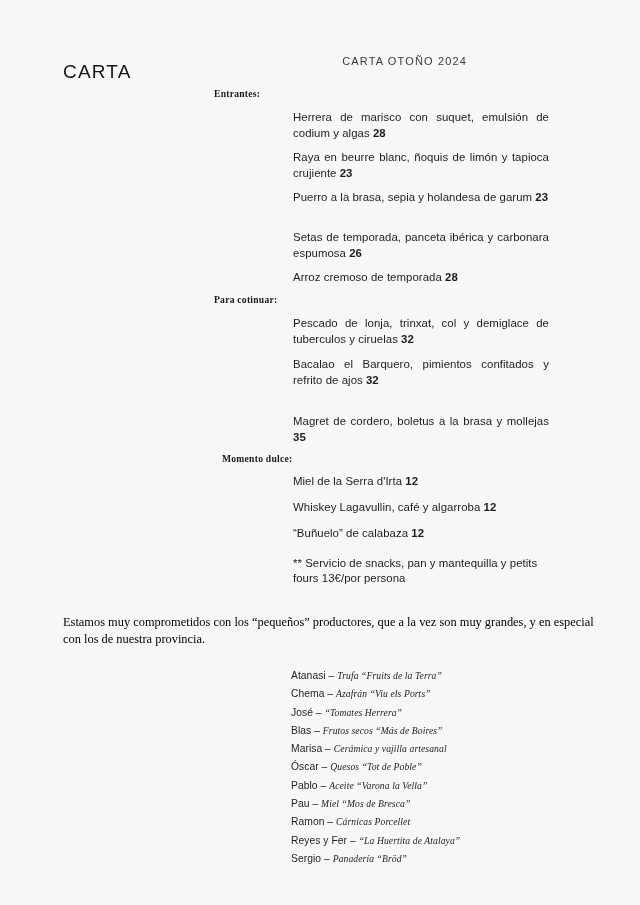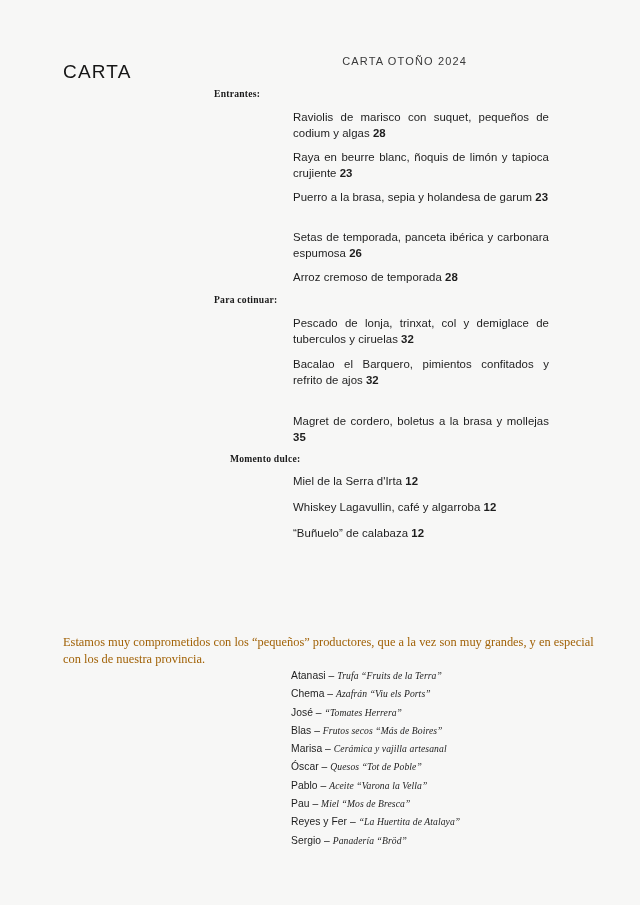--- a/index.html
+++ b/index.html
@@ -89,26 +89,26 @@
     line-height: 15.2px;
     color: #1d1d1d;
     text-align: left;
     letter-spacing: 0.05px;
   }
 
   
   .intro {
     position: absolute;
     left: 63px;
-    top: 634px;
+    top: 614px;
     width: 533px;
     font-family: "Liberation Serif", serif;
     font-size: 12.4px;
     line-height: 16.5px;
-    color: #a16207;
+    color: #000000;
   }
 
   .producers {
     position: absolute;
     left: 291px;
     top: 665px;
     width: 300px;
   }
   .producer-row {
     height: 18.3px;
@@ -134,54 +134,56 @@
 
 <div class="page">
 
   <div class="header-title">CARTA</div>
   <div class="header-edition">CARTA OTOÑO 2024</div>
 
   <div class="menu" id="menu-root">
       <div class="section" style="position: absolute; top: 0px; left: 0px; width: 640px;">
         <div class="section-label" style="position: absolute; top: 0px; left: 214px; margin-left: 0px; text-align: center;">Entrantes:</div>
         <div class="items" style="position: absolute; top: 22px; left: 293px; margin-left: 0px;">
-          <div class="item" style="position: absolute; top: 0px; width: 256px; text-align: justify;"><span>Raviolis de marisco con suquet, pequeños de codium y algas</span><b> 28</b></div>
+          <div class="item" style="position: absolute; top: 0px; width: 256px; text-align: justify;"><span>Herrera de marisco con suquet, emulsión de codium y algas</span><b> 28</b></div>
           <div class="item" style="position: absolute; top: 40px; width: 256px; text-align: justify;"><span>Raya en beurre blanc, ñoquis de limón y tapioca crujiente </span><b> 23</b></div>
           <div class="item" style="position: absolute; top: 80px; width: 256px; text-align: justify;"><span>Puerro a la brasa, sepia y holandesa de garum</span><b> 23</b></div>
           <div class="item" style="position: absolute; top: 120px; width: 256px; text-align: justify;"><span>Setas de temporada, panceta ibérica y carbonara espumosa </span><b> 26</b></div>
           <div class="item" style="position: absolute; top: 160px; width: 256px; text-align: left;"><span>Arroz cremoso de temporada</span><b> 28</b></div>
         </div>
       </div>
       <div class="section" style="position: absolute; top: 0px; left: 0px; width: 640px;">
         <div class="section-label" style="position: absolute; top: 206px; left: 214px; margin-left: 0px;">Para cotinuar:</div>
         <div class="items" style="position: absolute; top: 228px; left: 293px; margin-left: 0px;">
           <div class="item" style="position: absolute; top: 0px; width: 256px; text-align: justify;"><span>Pescado de lonja, trinxat, col y demiglace de tuberculos y ciruelas </span><b> 32</b></div>
           <div class="item" style="position: absolute; top: 41px; width: 256px; text-align: justify;"><span>Bacalao el Barquero, pimientos confitados y refrito de ajos </span><b> 32</b></div>
           <div class="item" style="position: absolute; top: 98px; width: 256px; text-align: justify;"><span>Magret de cordero, boletus a la brasa y mollejas </span><b> 35</b></div>
         </div>
       </div>
       <div class="section" style="position: absolute; top: 0px; left: 0px; width: 640px;">
-        <div class="section-label" style="position: absolute; top: 365px; left: 214px; margin-left: 16px;">Momento dulce:</div>
+        <div class="section-label" style="position: absolute; top: 365px; left: 214px; margin-left: 8px;">Momento dulce:</div>
         <div class="items" style="position: absolute; top: 386px; left: 293px; margin-left: 0px;">
           <div class="item" style="position: absolute; top: 0px; width: 256px; text-align: left;"><span>Miel de la Serra d'Irta</span><b> 12</b></div>
           <div class="item" style="position: absolute; top: 26px; width: 256px; text-align: left;"><span>Whiskey Lagavullin, café y algarroba</span><b> 12</b></div>
           <div class="item" style="position: absolute; top: 52px; width: 256px; text-align: left;"><span>“Buñuelo” de calabaza </span><b> 12</b></div>
         </div>
       </div>
     </div>
 
+  <div class="note" id="service-note" style="position: absolute; left: 293px; top: 556px; margin-left: 0px;">** Servicio de snacks, pan y mantequilla y petits fours  13€/por persona</div>
 
   <div class="intro">Estamos muy comprometidos con los “pequeños” productores, que a la vez son muy grandes, y en especial con los de nuestra provincia.</div>
 
   <div class="producers" id="producers-root">
       <div class="producer-row"><span class="producer-name">Atanasi – </span><span class="producer-desc">Trufa “Fruits de la Terra”</span></div>
       <div class="producer-row"><span class="producer-name">Chema – </span><span class="producer-desc">Azafrán “Viu els Ports”</span></div>
       <div class="producer-row"><span class="producer-name">José – </span><span class="producer-desc"> “Tomates Herrera”</span></div>
       <div class="producer-row"><span class="producer-name">Blas – </span><span class="producer-desc">Frutos secos  “Más de Boires”</span></div>
       <div class="producer-row"><span class="producer-name">Marisa – </span><span class="producer-desc">Cerámica y vajilla artesanal</span></div>
       <div class="producer-row"><span class="producer-name">Óscar – </span><span class="producer-desc">  Quesos “Tot de Poble”</span></div>
       <div class="producer-row"><span class="producer-name">Pablo – </span><span class="producer-desc"> Aceite “Varona la Vella”</span></div>
       <div class="producer-row"><span class="producer-name">Pau – </span><span class="producer-desc"> Miel “Mos de Bresca”</span></div>
+      <div class="producer-row"><span class="producer-name">Ramon – </span><span class="producer-desc"> Cárnicas Porcellet</span></div>
       <div class="producer-row"><span class="producer-name">Reyes y Fer – </span><span class="producer-desc"> “La Huertita de Atalaya”</span></div>
       <div class="producer-row"><span class="producer-name">Sergio – </span><span class="producer-desc"> Panadería “Bröd”</span></div>
     </div>
 
 </div>
 
 </body></html>

